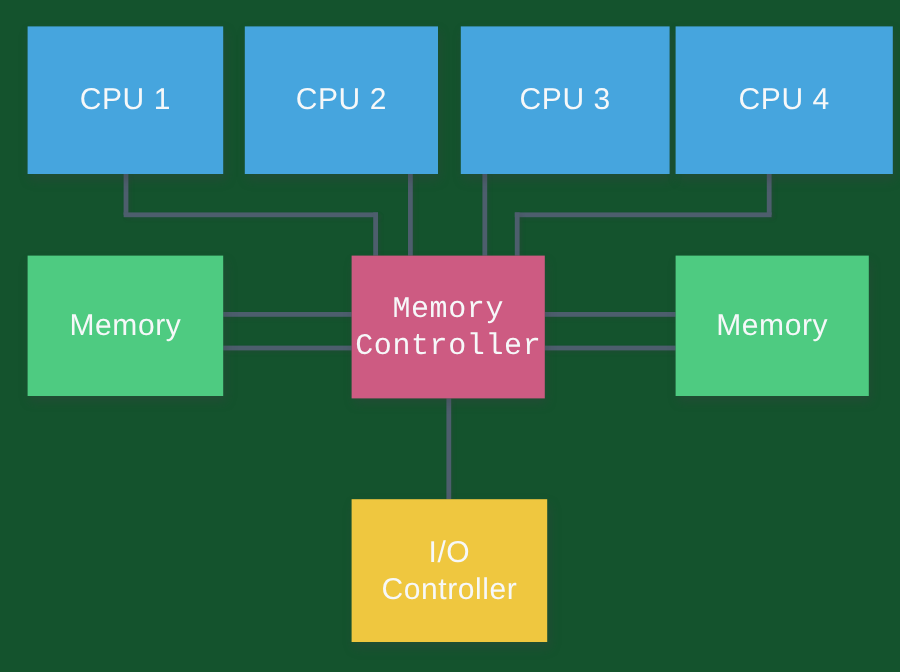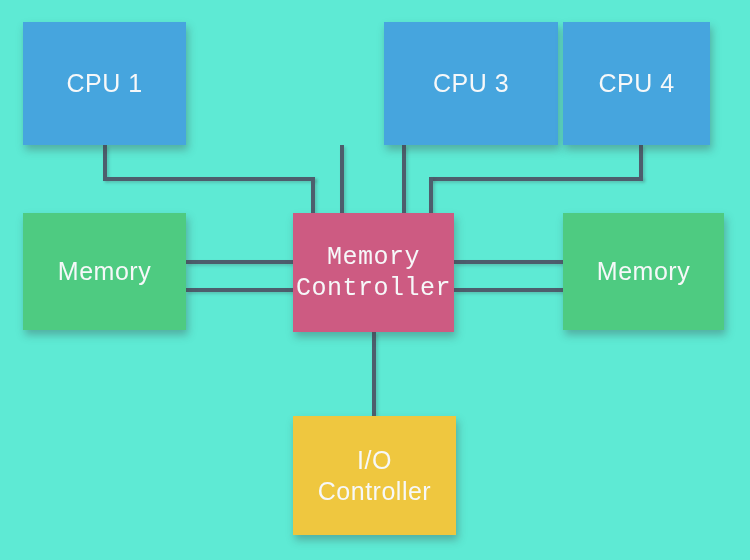--- a/index.html
+++ b/index.html
@@ -31,21 +31,21 @@
   }
   .edge {
     position: absolute;
     background: #4d5e6d;
     box-shadow: 2px 2px 3px rgba(60, 65, 70, 0.22);
   }
   
   #cpu1 { left: 23px;  top: 22px;  width: 163px; height: 123px; }
   #cpu2 { left: 204px; top: 22px;  width: 161px; height: 123px; }
   #cpu3 { left: 384px; top: 22px;  width: 174px; height: 123px; }
-  #cpu4 { left: 563px; top: 22px;  width: 147px; height: 123px; }
+  #cpu4 { left: 563px; top: 22px;  width: 181px; height: 123px; }
   #memL { left: 23px;  top: 213px; width: 163px; height: 117px; }
   #ctrl { left: 293px; top: 213px; width: 161px; height: 119px; font-family: Liberation Mono, monospace; }
   #memR { left: 563px; top: 213px; width: 161px; height: 117px; }
   #io   { left: 293px; top: 416px; width: 163px; height: 119px; }
   
   #e-cpu1-v1 { left: 103px; top: 145px; width: 4px;   height: 34px; }
   #e-cpu1-h  { left: 103px; top: 177px; width: 212px; height: 4px;  }
   #e-cpu1-v2 { left: 311px; top: 177px; width: 4px;   height: 36px; }
   #e-cpu2-v  { left: 340px; top: 145px; width: 4px;   height: 68px; }
   #e-cpu3-v  { left: 402px; top: 145px; width: 4px;   height: 68px; }
@@ -54,38 +54,41 @@
   #e-cpu4-v2 { left: 429px; top: 177px; width: 4px;   height: 36px; }
   #e-memL-h1 { left: 186px; top: 260px; width: 107px; height: 4px;  }
   #e-memL-h2 { left: 186px; top: 288px; width: 107px; height: 4px;  }
   #e-memR-h1 { left: 454px; top: 260px; width: 109px; height: 4px;  }
   #e-memR-h2 { left: 454px; top: 288px; width: 109px; height: 4px;  }
   #e-io-v    { left: 372px; top: 332px; width: 4px;   height: 84px; }
 </style>
 </head>
 <body>
 
-<div id="stage" style="background: #5eead4;">
+<div id="stage" style="background: #14532d;">
 
   <div class="edge" id="e-cpu1-v1" style="background: rgb(77, 94, 109);"></div>
   <div class="edge" id="e-cpu1-h" style="background: rgb(77, 94, 109);"></div>
   <div class="edge" id="e-cpu1-v2" style="background: rgb(77, 94, 109);"></div>
   <div class="edge" id="e-cpu2-v" style="background: rgb(77, 94, 109);"></div>
   <div class="edge" id="e-cpu3-v" style="background: rgb(77, 94, 109);"></div>
   <div class="edge" id="e-cpu4-v1" style="background: rgb(77, 94, 109);"></div>
   <div class="edge" id="e-cpu4-h" style="background: rgb(77, 94, 109);"></div>
   <div class="edge" id="e-cpu4-v2" style="background: rgb(77, 94, 109);"></div>
   <div class="edge" id="e-memL-h1" style="background: rgb(77, 94, 109);"></div>
   <div class="edge" id="e-memL-h2" style="background: rgb(77, 94, 109);"></div>
   <div class="edge" id="e-memR-h1" style="background: rgb(77, 94, 109);"></div>
   <div class="edge" id="e-memR-h2" style="background: rgb(77, 94, 109);"></div>
   <div class="edge" id="e-io-v" style="background: rgb(77, 94, 109);"></div>
 
   <div class="node" id="cpu1" style="background: rgb(70, 165, 222); color: rgb(246, 248, 249);">
     <span>CPU 1</span>
+  </div>
+  <div class="node" id="cpu2" style="background: rgb(70, 165, 222); color: rgb(246, 248, 249);">
+    <span>CPU 2</span>
   </div>
   <div class="node" id="cpu3" style="background: rgb(70, 165, 222); color: rgb(246, 248, 249);">
     <span>CPU 3</span>
   </div>
   <div class="node" id="cpu4" style="background: rgb(70, 165, 222); color: rgb(246, 248, 249);">
     <span>CPU 4</span>
   </div>
   <div class="node" id="memL" style="background: rgb(78, 203, 129); color: rgb(246, 248, 249);">
     <span>Memory</span>
   </div>

